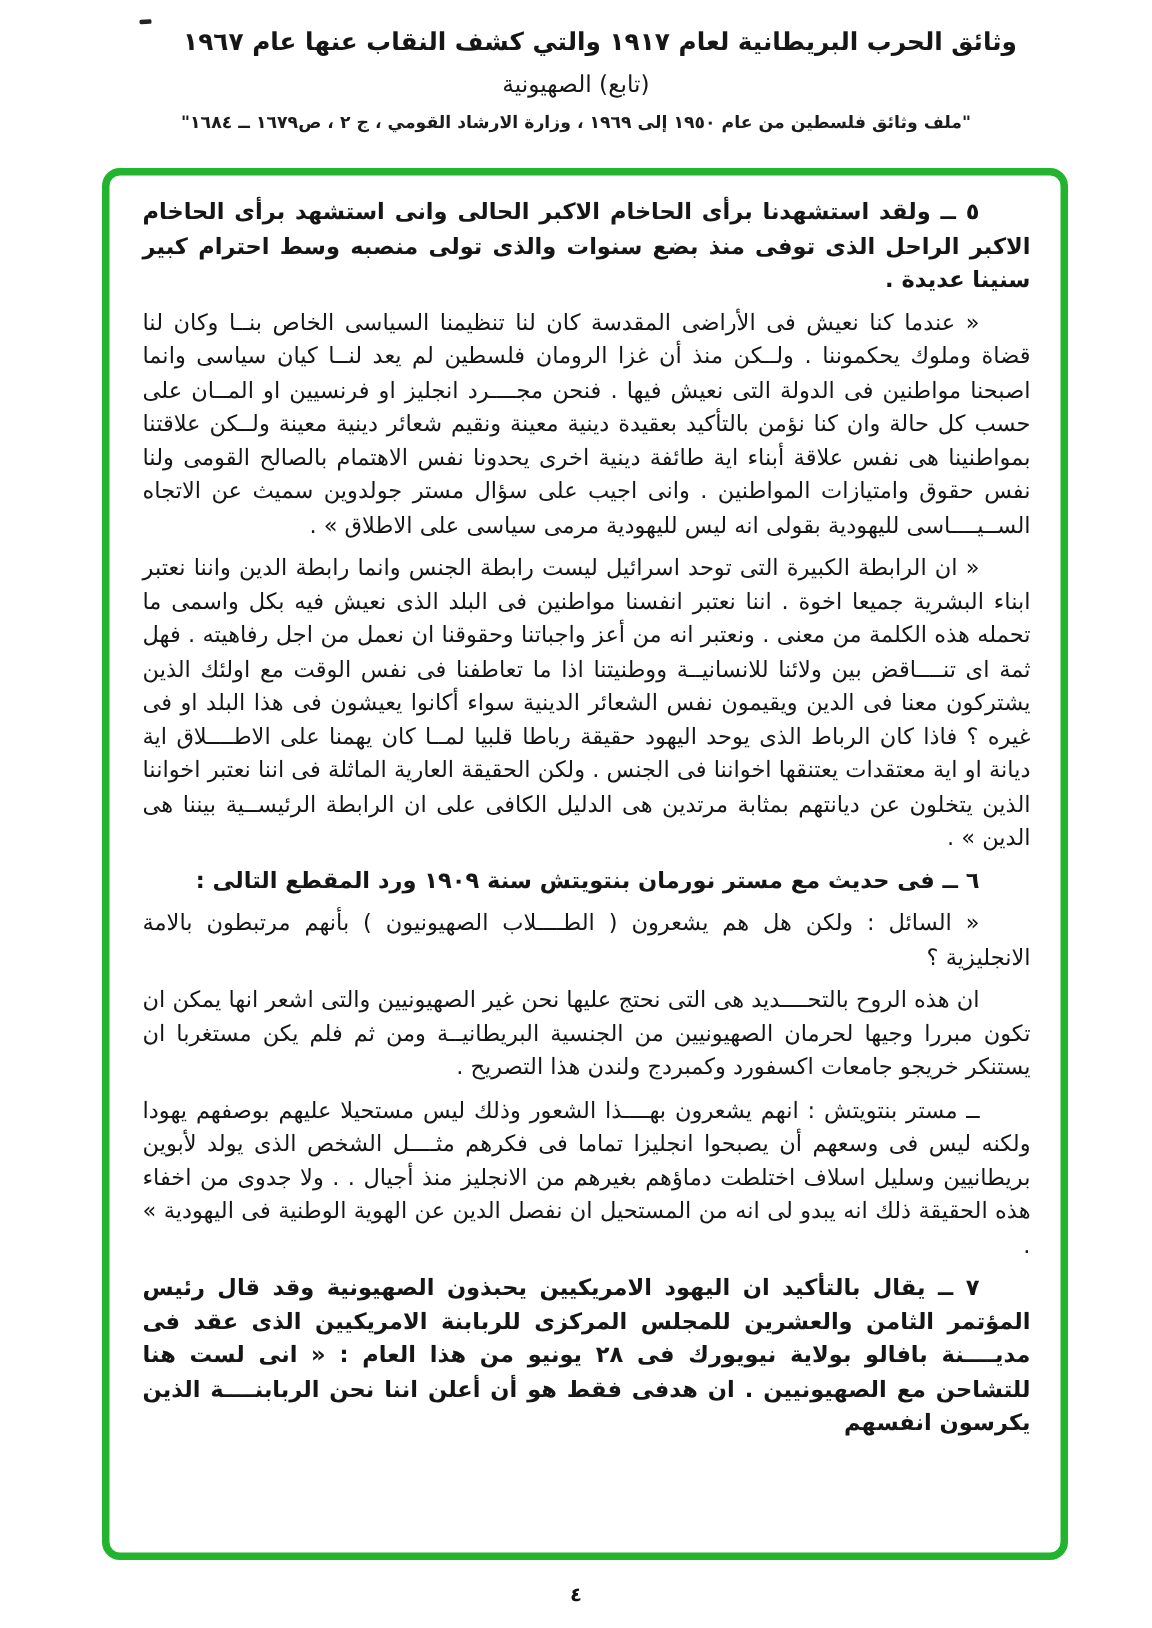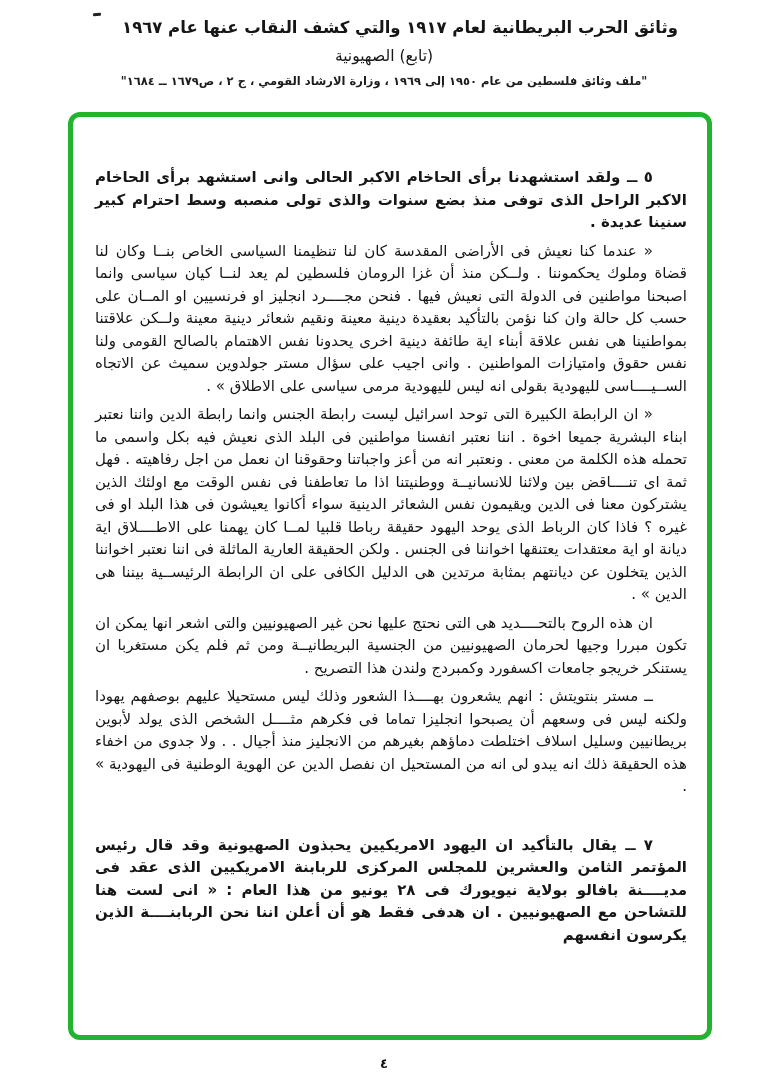--- a/index.html
+++ b/index.html
@@ -46,21 +46,21 @@
     direction:rtl;
     text-align:justify;
     padding:13px 20px 10px 22px;
     font-size:15px;
     line-height:1.5;
   }
   .content p{
     margin:0 0 6px 0;
     text-indent:34px;
   }
-  .content p.bold{font-weight:bold;margin-top:36px;}
+  .content p.bold{font-weight:bold;}
   .page-number{
     position:absolute;
     left:0;right:0;bottom:14px;
     text-align:center;
     font-size:13px;font-weight:bold;
     color:#111;
   }
 </style>
 </head>
 <body>
@@ -73,20 +73,22 @@
     <div class="h-line1">وثائق الحرب البريطانية لعام ١٩١٧ والتي كشف النقاب عنها عام ١٩٦٧</div>
     <div class="h-line2">(تابع) الصهيونية</div>
     <div class="h-line3">"ملف وثائق فلسطين من عام ١٩٥٠ إلى ١٩٦٩ ، وزارة الارشاد القومي ، ج ٢ ، ص١٦٧٩ ــ ١٦٨٤"</div>
   </header>
 
   <div class="frame" style="border-color: rgb(34, 180, 46);">
     <div class="content">
       <p class="bold">٥ ــ ولقد استشهدنا برأى الحاخام الاكبر الحالى وانى استشهد برأى الحاخام الاكبر الراحل الذى توفى منذ بضع سنوات والذى تولى منصبه وسط احترام كبير سنينا عديدة .</p>
       <p>« عندما كنا نعيش فى الأراضى المقدسة كان لنا تنظيمنا السياسى الخاص بنــا وكان لنا قضاة وملوك يحكموننا . ولــكن منذ أن غزا الرومان فلسطين لم يعد لنــا كيان سياسى وانما اصبحنا مواطنين فى الدولة التى نعيش فيها . فنحن مجــــرد انجليز او فرنسيين او المــان على حسب كل حالة وان كنا نؤمن بالتأكيد بعقيدة دينية معينة ونقيم شعائر دينية معينة ولــكن علاقتنا بمواطنينا هى نفس علاقة أبناء اية طائفة دينية اخرى يحدونا نفس الاهتمام بالصالح القومى ولنا نفس حقوق وامتيازات المواطنين . وانى اجيب على سؤال مستر جولدوين سميث عن الاتجاه الســيــــاسى لليهودية بقولى انه ليس لليهودية مرمى سياسى على الاطلاق » .</p>
       <p>« ان الرابطة الكبيرة التى توحد اسرائيل ليست رابطة الجنس وانما رابطة الدين واننا نعتبر ابناء البشرية جميعا اخوة . اننا نعتبر انفسنا مواطنين فى البلد الذى نعيش فيه بكل واسمى ما تحمله هذه الكلمة من معنى . ونعتبر انه من أعز واجباتنا وحقوقنا ان نعمل من اجل رفاهيته . فهل ثمة اى تنــــاقض بين ولائنا للانسانيــة ووطنيتنا اذا ما تعاطفنا فى نفس الوقت مع اولئك الذين يشتركون معنا فى الدين ويقيمون نفس الشعائر الدينية سواء أكانوا يعيشون فى هذا البلد او فى غيره ؟ فاذا كان الرباط الذى يوحد اليهود حقيقة رباطا قلبيا لمــا كان يهمنا على الاطــــلاق اية ديانة او اية معتقدات يعتنقها اخواننا فى الجنس . ولكن الحقيقة العارية الماثلة فى اننا نعتبر اخواننا الذين يتخلون عن ديانتهم بمثابة مرتدين هى الدليل الكافى على ان الرابطة الرئيســية بيننا هى الدين » .</p>
+      <p class="bold">٦ ــ فى حديث مع مستر نورمان بنتويتش سنة ١٩٠٩ ورد المقطع التالى :</p>
+      <p>« السائل : ولكن هل هم يشعرون ( الطــــلاب الصهيونيون ) بأنهم مرتبطون بالامة الانجليزية ؟</p>
       <p>ان هذه الروح بالتحــــديد هى التى نحتج عليها نحن غير الصهيونيين والتى اشعر انها يمكن ان تكون مبررا وجيها لحرمان الصهيونيين من الجنسية البريطانيــة ومن ثم فلم يكن مستغربا ان يستنكر خريجو جامعات اكسفورد وكمبردج ولندن هذا التصريح .</p>
       <p>ــ مستر بنتويتش : انهم يشعرون بهــــذا الشعور وذلك ليس مستحيلا عليهم بوصفهم يهودا ولكنه ليس فى وسعهم أن يصبحوا انجليزا تماما فى فكرهم مثــــل الشخص الذى يولد لأبوين بريطانيين وسليل اسلاف اختلطت دماؤهم بغيرهم من الانجليز منذ أجيال . . ولا جدوى من اخفاء هذه الحقيقة ذلك انه يبدو لى انه من المستحيل ان نفصل الدين عن الهوية الوطنية فى اليهودية » .</p>
       <p class="bold">٧ ــ يقال بالتأكيد ان اليهود الامريكيين يحبذون الصهيونية وقد قال رئيس المؤتمر الثامن والعشرين للمجلس المركزى للربابنة الامريكيين الذى عقد فى مديــــنة بافالو بولاية نيويورك فى ٢٨ يونيو من هذا العام : « انى لست هنا للتشاحن مع الصهيونيين . ان هدفى فقط هو أن أعلن اننا نحن الربابنــــة الذين يكرسون انفسهم</p>
     </div>
   </div>
 
   <div class="page-number">٤</div>
 
 </div>
 

